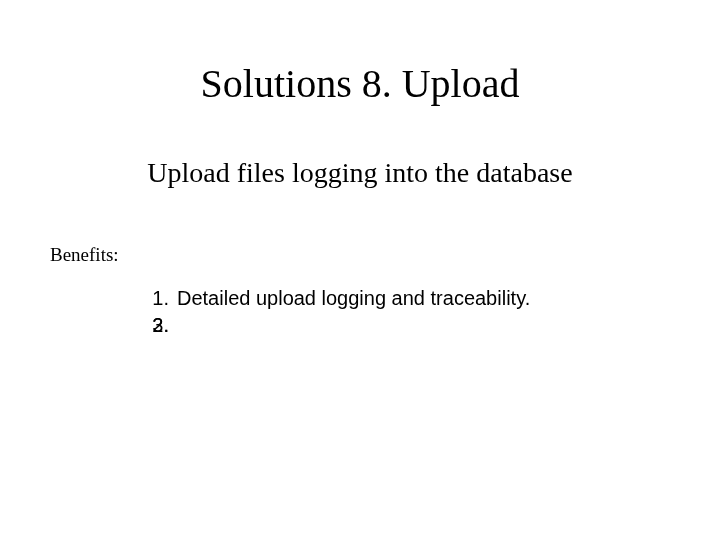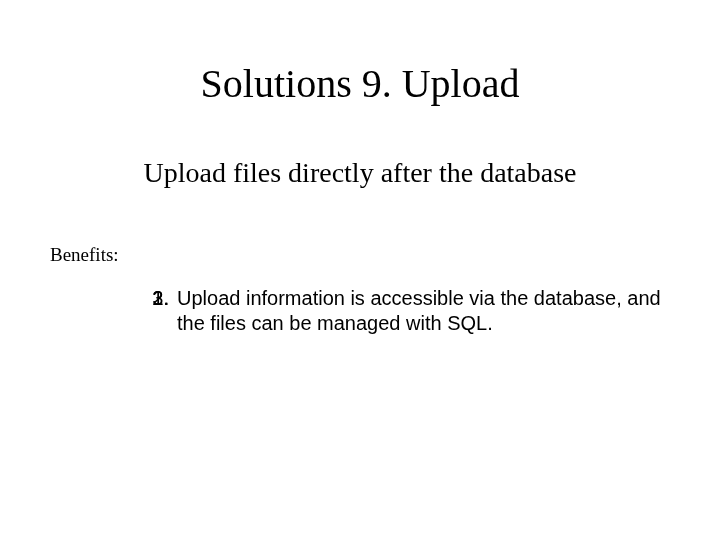--- a/index.html
+++ b/index.html
@@ -49,30 +49,30 @@
     .benefits-list li .num {
       position: absolute;
       left: 0;
       width: 24px;
       text-align: right;
     }
   </style>
 </head>
 <body>
 
-<h1 class="title">Solutions 9. Upload</h1>
+<h1 class="title">Solutions 8. Upload</h1>
 
-<h2 class="subtitle">Upload files directly after the database</h2>
+<h2 class="subtitle">Upload files logging into the database</h2>
 
 <div class="section-label">Benefits:</div>
 
 <ol class="benefits-list">
   <li>
     <span class="num">1.</span>
+    <span>Detailed upload logging and traceability.</span>
   </li>
   <li>
     <span class="num">2.</span>
   </li>
   <li>
     <span class="num">3.</span>
-    <span>Upload information is accessible via the database, and the files can be managed with SQL.</span>
   </li>
 </ol>
 
 </body></html>

